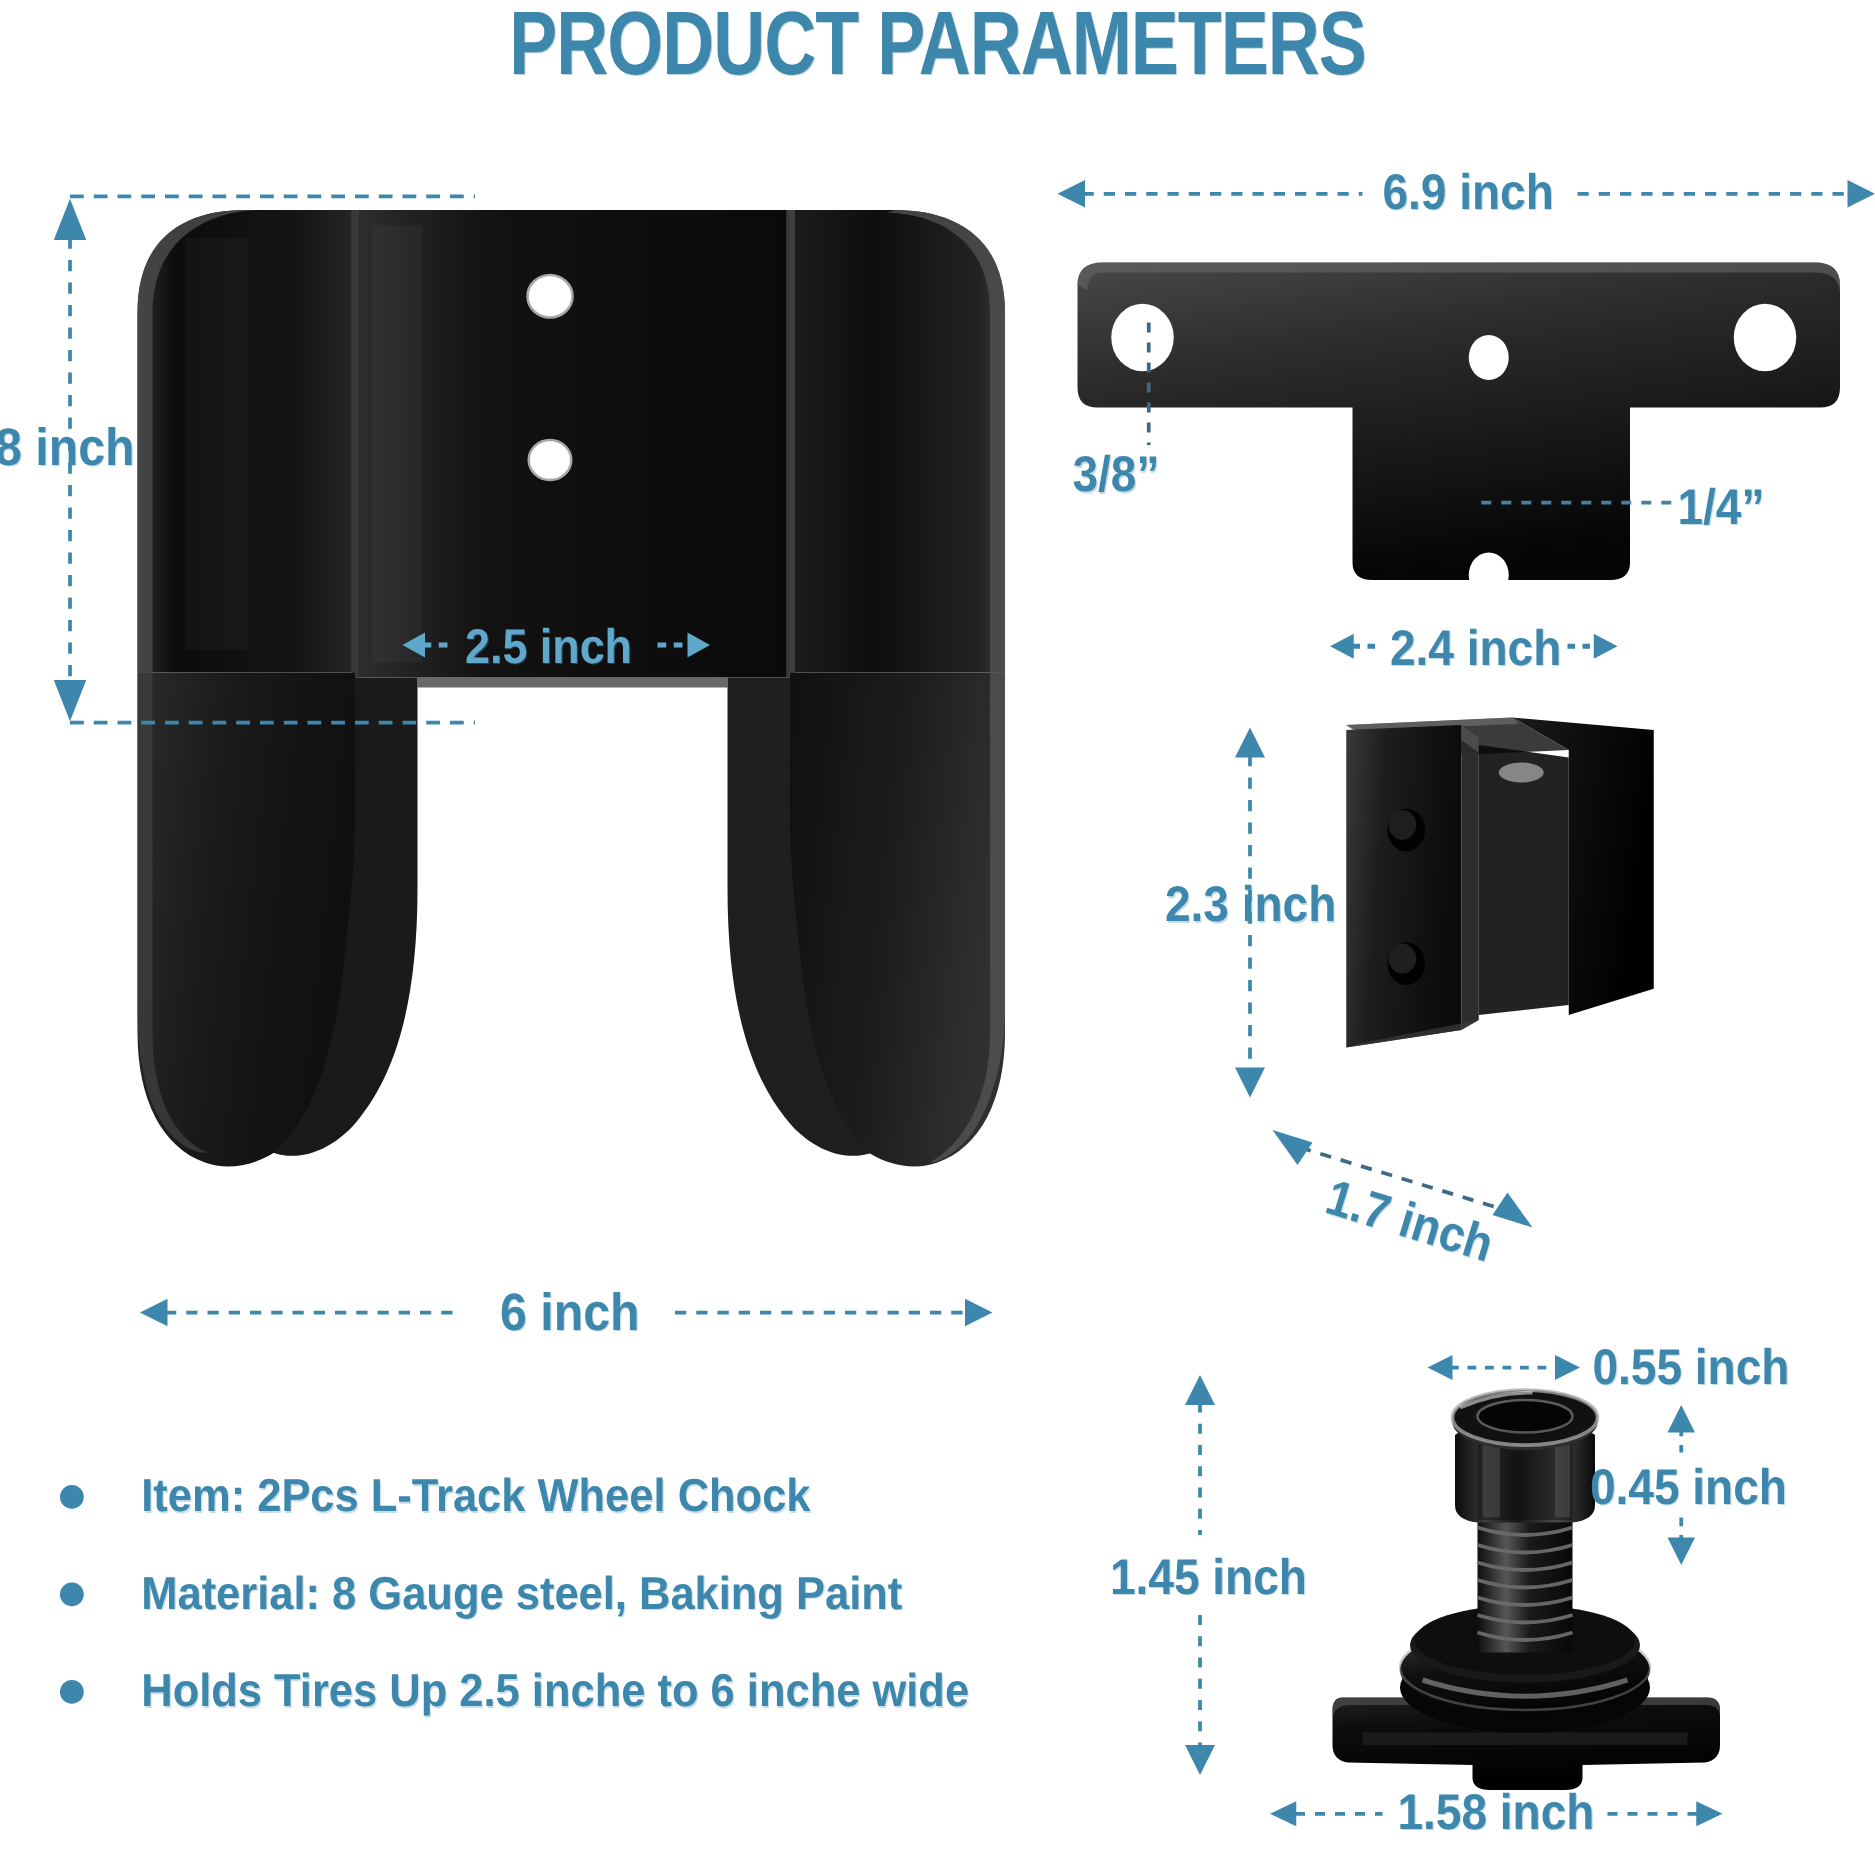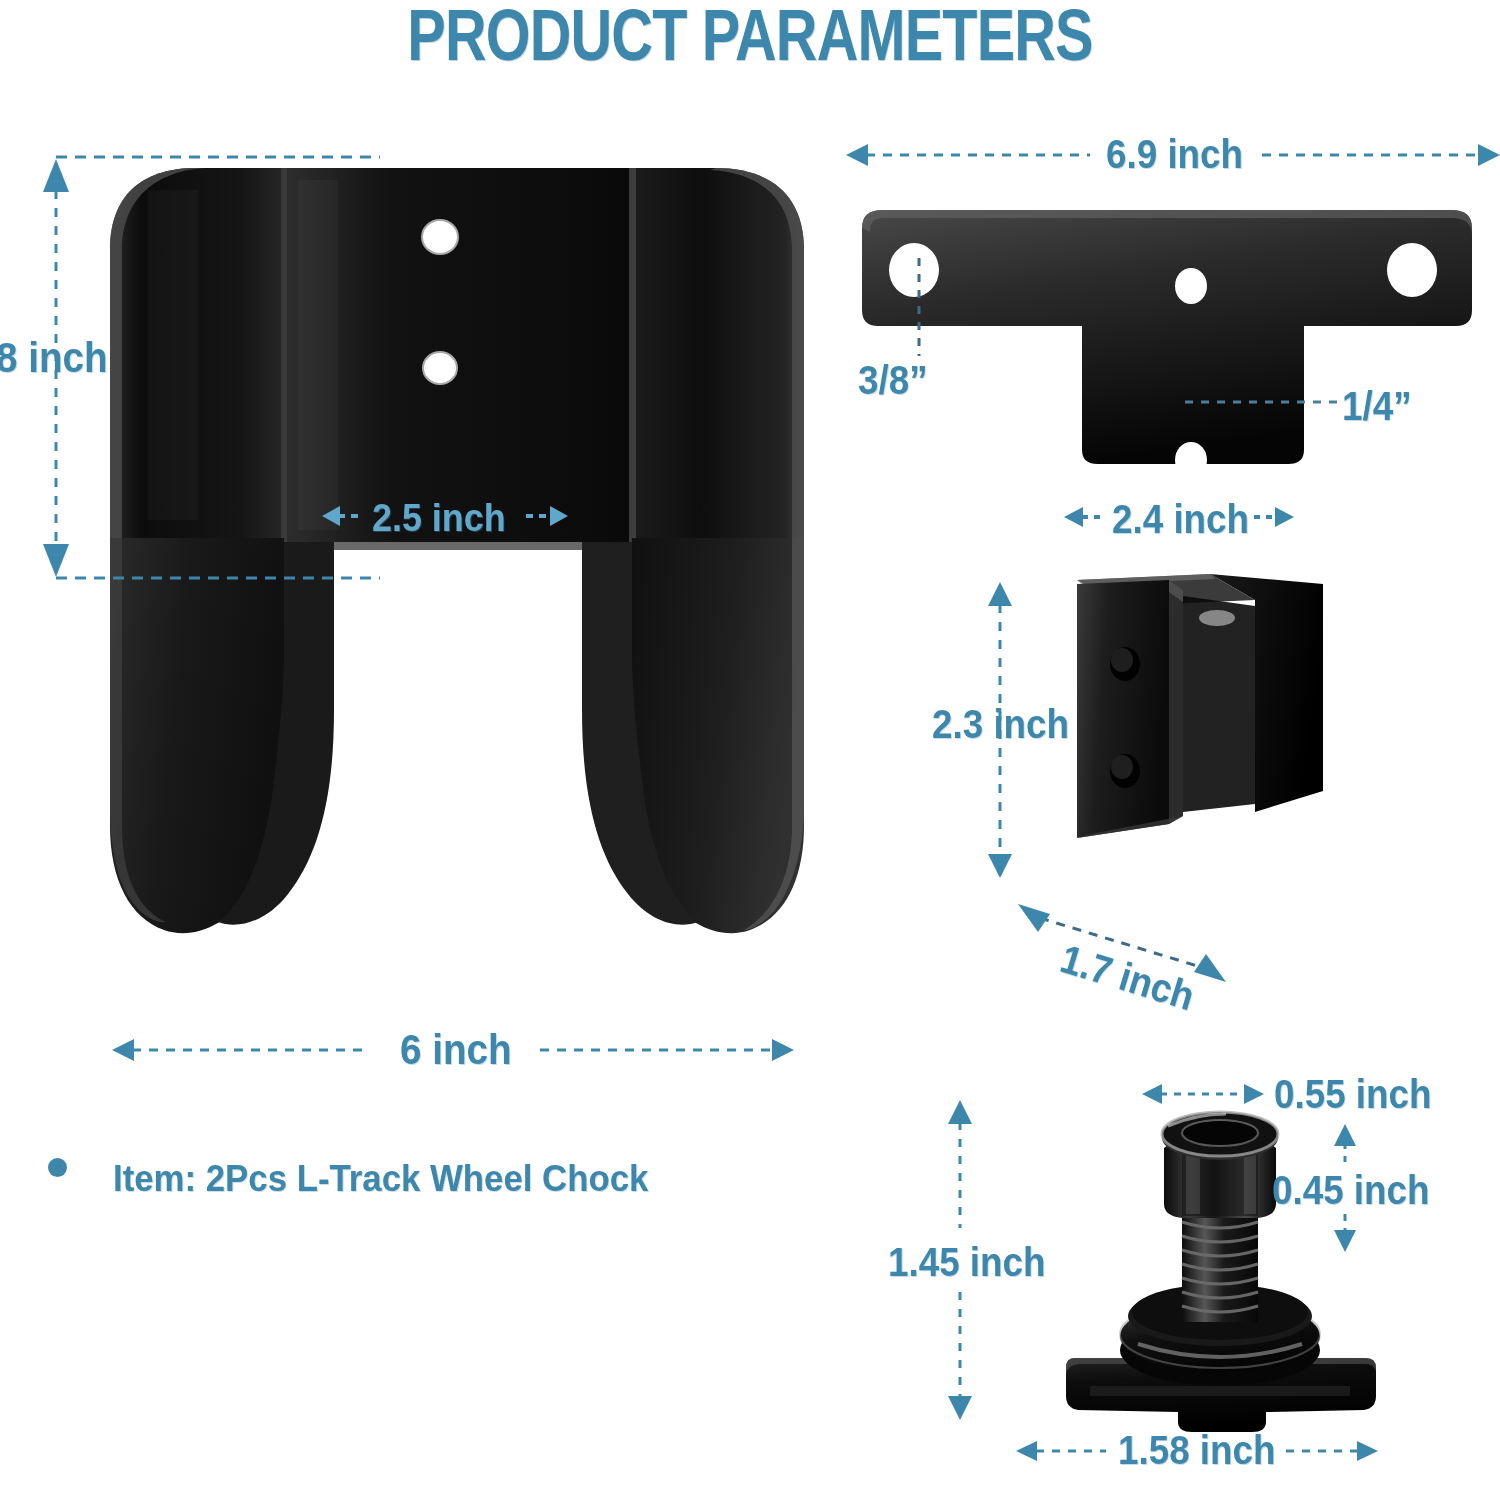--- a/index.html
+++ b/index.html
@@ -34,21 +34,21 @@
     white-space:nowrap;
     transform:scaleX(0.92);
     transform-origin:left center;
     text-shadow:1px 1px 0 rgba(62,135,172,.30);
   }
   .dim.light{color:#5FA8CC;text-shadow:1px 1px 0 rgba(95,168,204,.3);}
 
   
   #bullets{left:48px;top:1158px;width:880px;}
   .bullet-row{
-    display:flex;
+    display:flex;align-items:center;
     height:78px;
   }
   .bullet-dot{
     width:19px;height:19px;border-radius:50%;
     background:#3E87AC;flex:0 0 auto;margin-right:46px;
   }
   .bullet-text{
     color:#3E87AC;font-weight:bold;font-size:37px;
     white-space:nowrap;
     transform:scaleX(0.94);
@@ -397,18 +397,26 @@
   </div>
   <div class="abs dim" style="left:1118px;top:1428px;font-size:40px;">1.58 inch</div>
 
   <div class="abs" id="bullets">
 
     <div class="bullet-row">
       <div class="bullet-dot"></div>
       <div class="bullet-text">Item: 2Pcs L-Track Wheel Chock</div>
     </div>
 
-
-
+    <div class="bullet-row">
+      <div class="bullet-dot"></div>
+      <div class="bullet-text">Material: 8 Gauge steel, Baking Paint</div>
+    </div>
+
+
+    <div class="bullet-row">
+      <div class="bullet-dot"></div>
+      <div class="bullet-text">Holds Tires Up 2.5 inche to 6 inche wide</div>
+    </div>
 
   </div>
 
 </div>
 
 </body></html>

